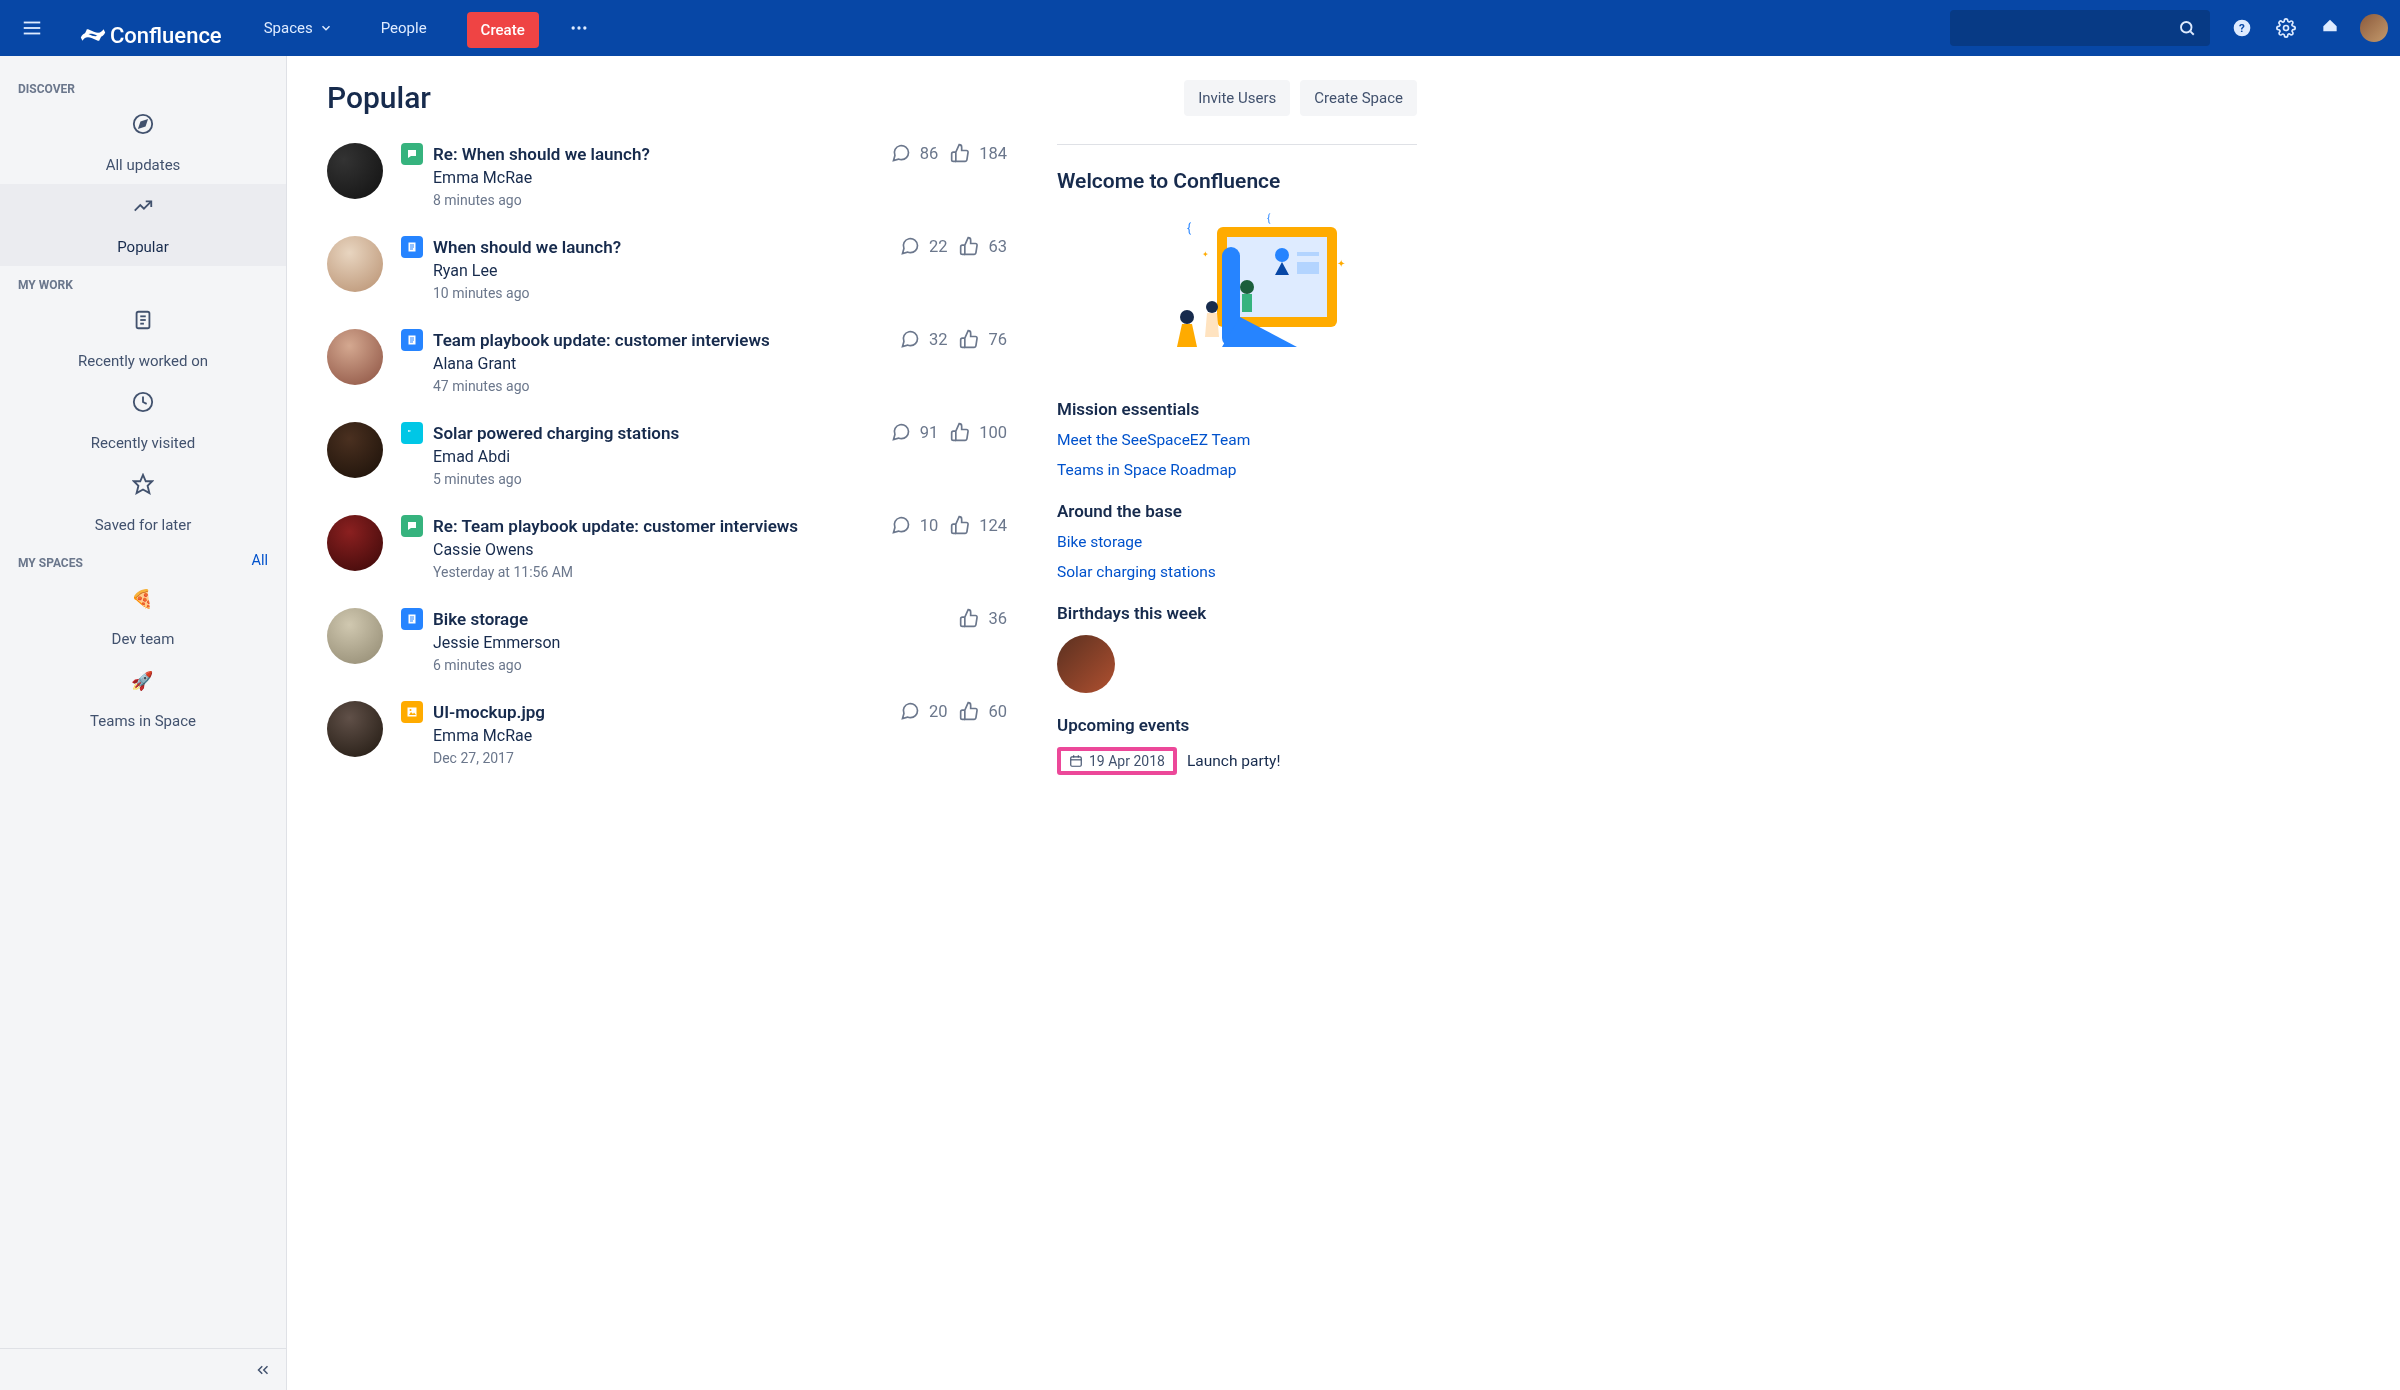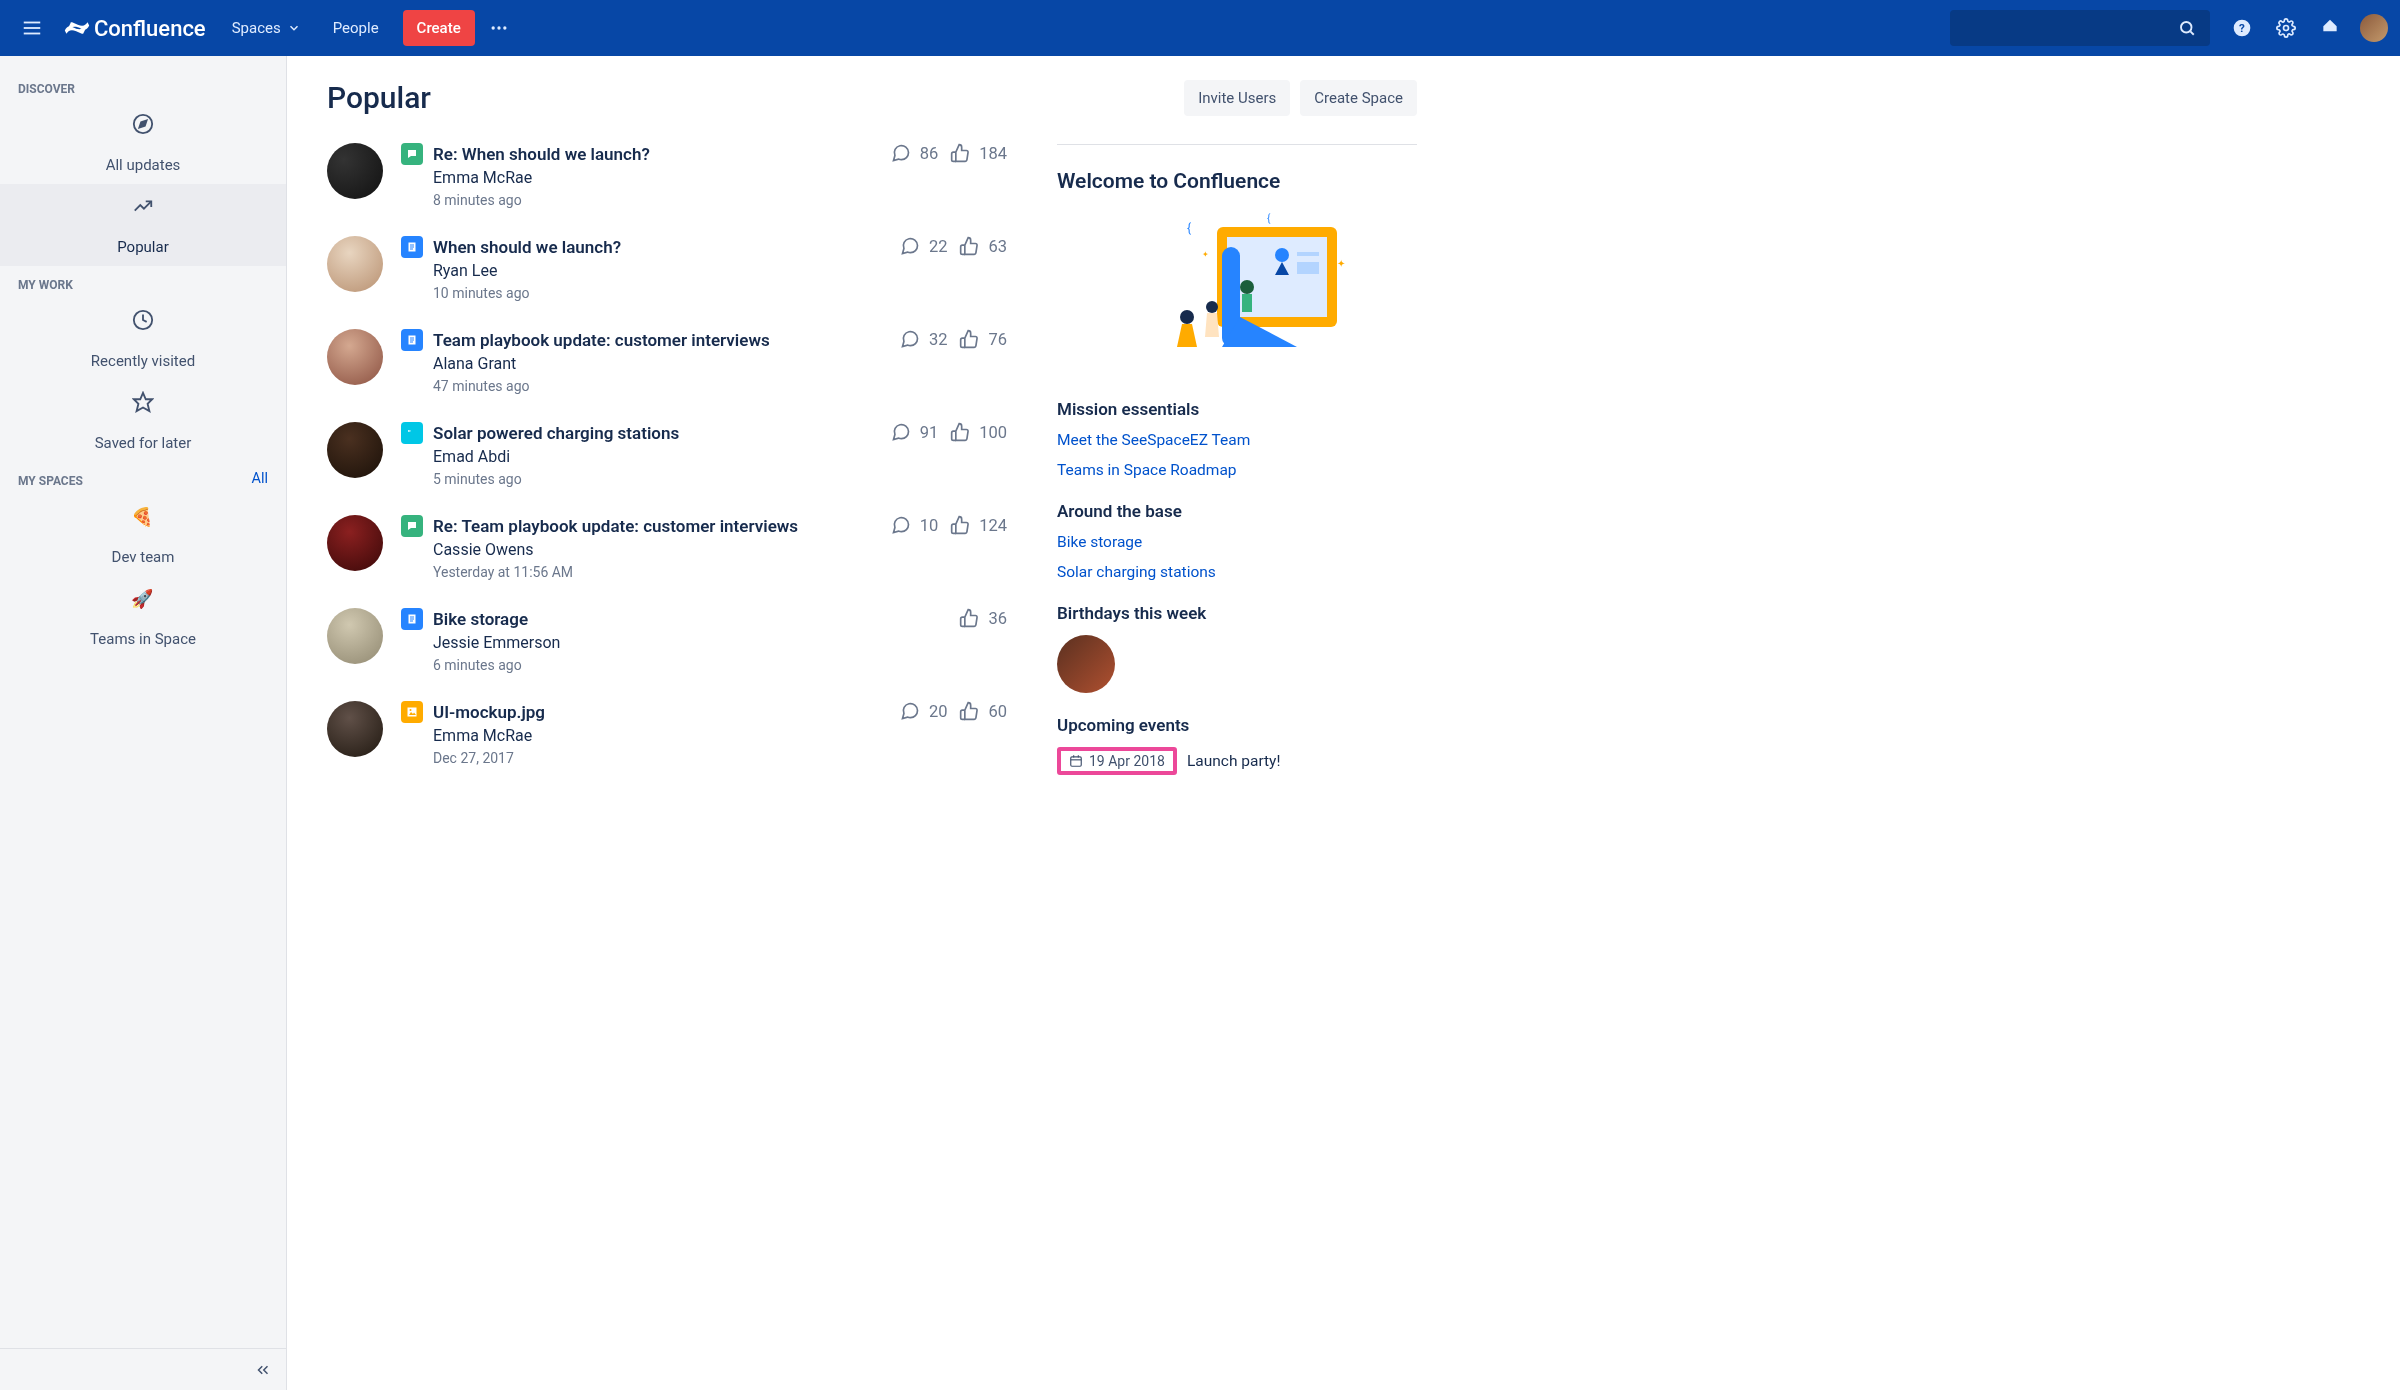--- a/index.html
+++ b/index.html
@@ -1,20 +1,20 @@
 <!DOCTYPE html>
 <html><head>
 <meta charset="utf-8">
 <style>
 * { margin: 0; padding: 0; box-sizing: border-box; font-family: -apple-system, BlinkMacSystemFont, "Segoe UI", Roboto, Helvetica, Arial, sans-serif; }
 body { background: #fff; color: #172b4d; }
 
 
 .header { background: #0747a6; height: 56px; display: flex; align-items: center; padding: 0 12px; gap: 4px; }
-.header-left { display: flex; align-items: center; gap: 4px; }
+.header-left { display: flex; align-items: flex-end; gap: 20px; }
 .icon-btn { width: 40px; height: 40px; display: flex; align-items: center; justify-content: center; color: #deebff; cursor: pointer; border-radius: 4px; }
 .logo { display: flex; align-items: center; gap: 4px; color: #fff; font-size: 22px; font-weight: 500; padding: 0 8px; }
 .nav-item { color: #deebff; font-size: 15px; padding: 0 14px; height: 40px; display: flex; align-items: center; cursor: pointer; gap: 6px; border-radius: 4px; }
 .create-btn { background: #ef4444; color: #fff; font-size: 15px; font-weight: 500; padding: 0 14px; height: 36px; border: none; border-radius: 4px; cursor: pointer; margin-left: 6px; }
 .header-spacer { flex: 1; }
 .search-box { width: 260px; height: 36px; background: #073a85; border-radius: 4px; display: flex; align-items: center; justify-content: flex-end; padding: 0 14px; color: #deebff; margin-right: 8px; }
 .avatar-sm { width: 28px; height: 28px; border-radius: 50%; background: linear-gradient(135deg,#8b5a3c,#c49a6c); margin-left: 6px; }
 
 
 .container { display: flex; height: calc(100vh - 56px); }
@@ -152,20 +152,31 @@
       <span class="side-icon">
           <svg width="22" height="22" viewBox="0 0 24 24" fill="none" stroke="currentColor" stroke-width="2">
             <polyline points="3 17 9 11 13 15 21 7"></polyline>
             <polyline points="15 7 21 7 21 13"></polyline>
           </svg>
         </span>
       <span>Popular</span>
     </div>
 
     <div class="sidebar-section-label">MY WORK</div>
+    <div class="sidebar-item">
+      <span class="side-icon">
+          <svg width="22" height="22" viewBox="0 0 24 24" fill="none" stroke="currentColor" stroke-width="2">
+            <rect x="5" y="3" width="14" height="18" rx="2"></rect>
+            <line x1="9" y1="8" x2="15" y2="8"></line>
+            <line x1="9" y1="12" x2="15" y2="12"></line>
+            <line x1="9" y1="16" x2="13" y2="16"></line>
+          </svg>
+        </span>
+      <span>Recently worked on</span>
+    </div>
     <div class="sidebar-item">
       <span class="side-icon">
           <svg width="22" height="22" viewBox="0 0 24 24" fill="none" stroke="currentColor" stroke-width="2">
             <circle cx="12" cy="12" r="10"></circle>
             <polyline points="12 6 12 12 16 14"></polyline>
           </svg>
         </span>
       <span>Recently visited</span>
     </div>
     <div class="sidebar-item">

